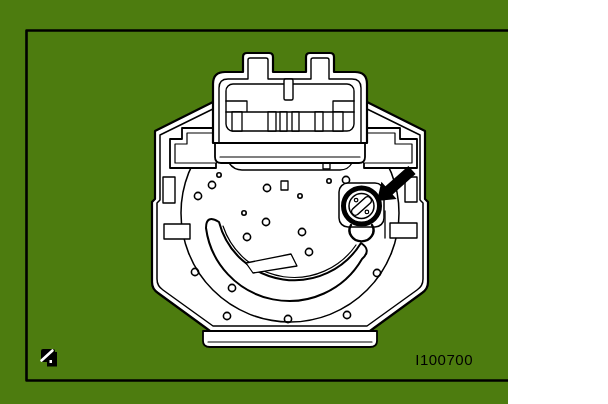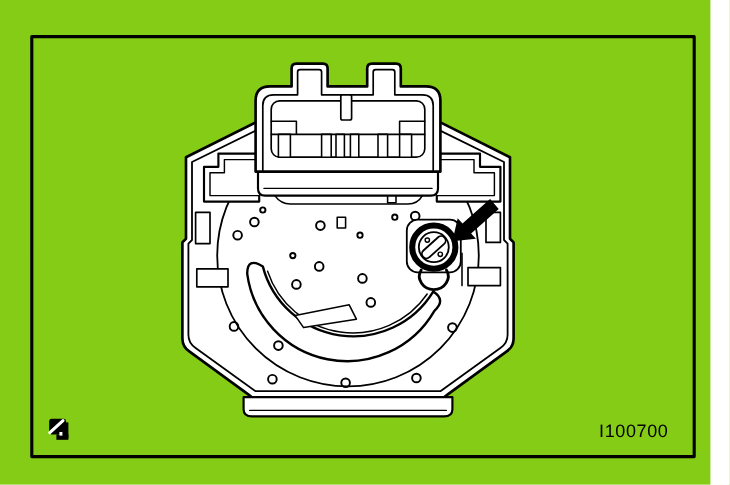--- a/index.html
+++ b/index.html
@@ -1,16 +1,16 @@
 <!DOCTYPE html>
 <html><head>
 <meta charset="utf-8">
 <style>
   html,body{margin:0;padding:0;background:#fff;}
-  #stage{position:relative;width:592px;height:404px;background:#84cc16;overflow:hidden;
+  #stage{position:relative;width:508px;height:404px;background:#4d7c0f;overflow:hidden;
          font-family:"Liberation Sans", sans-serif;text-decoration:underline;}
   #drawing{position:absolute;left:0;top:0;}
   #figcode{position:absolute;top:351px;right:35px;font-size:15px;color:#000;
            letter-spacing:0.5px;}
 </style>
 </head>
 <body>
 
 <div id="stage">
 

